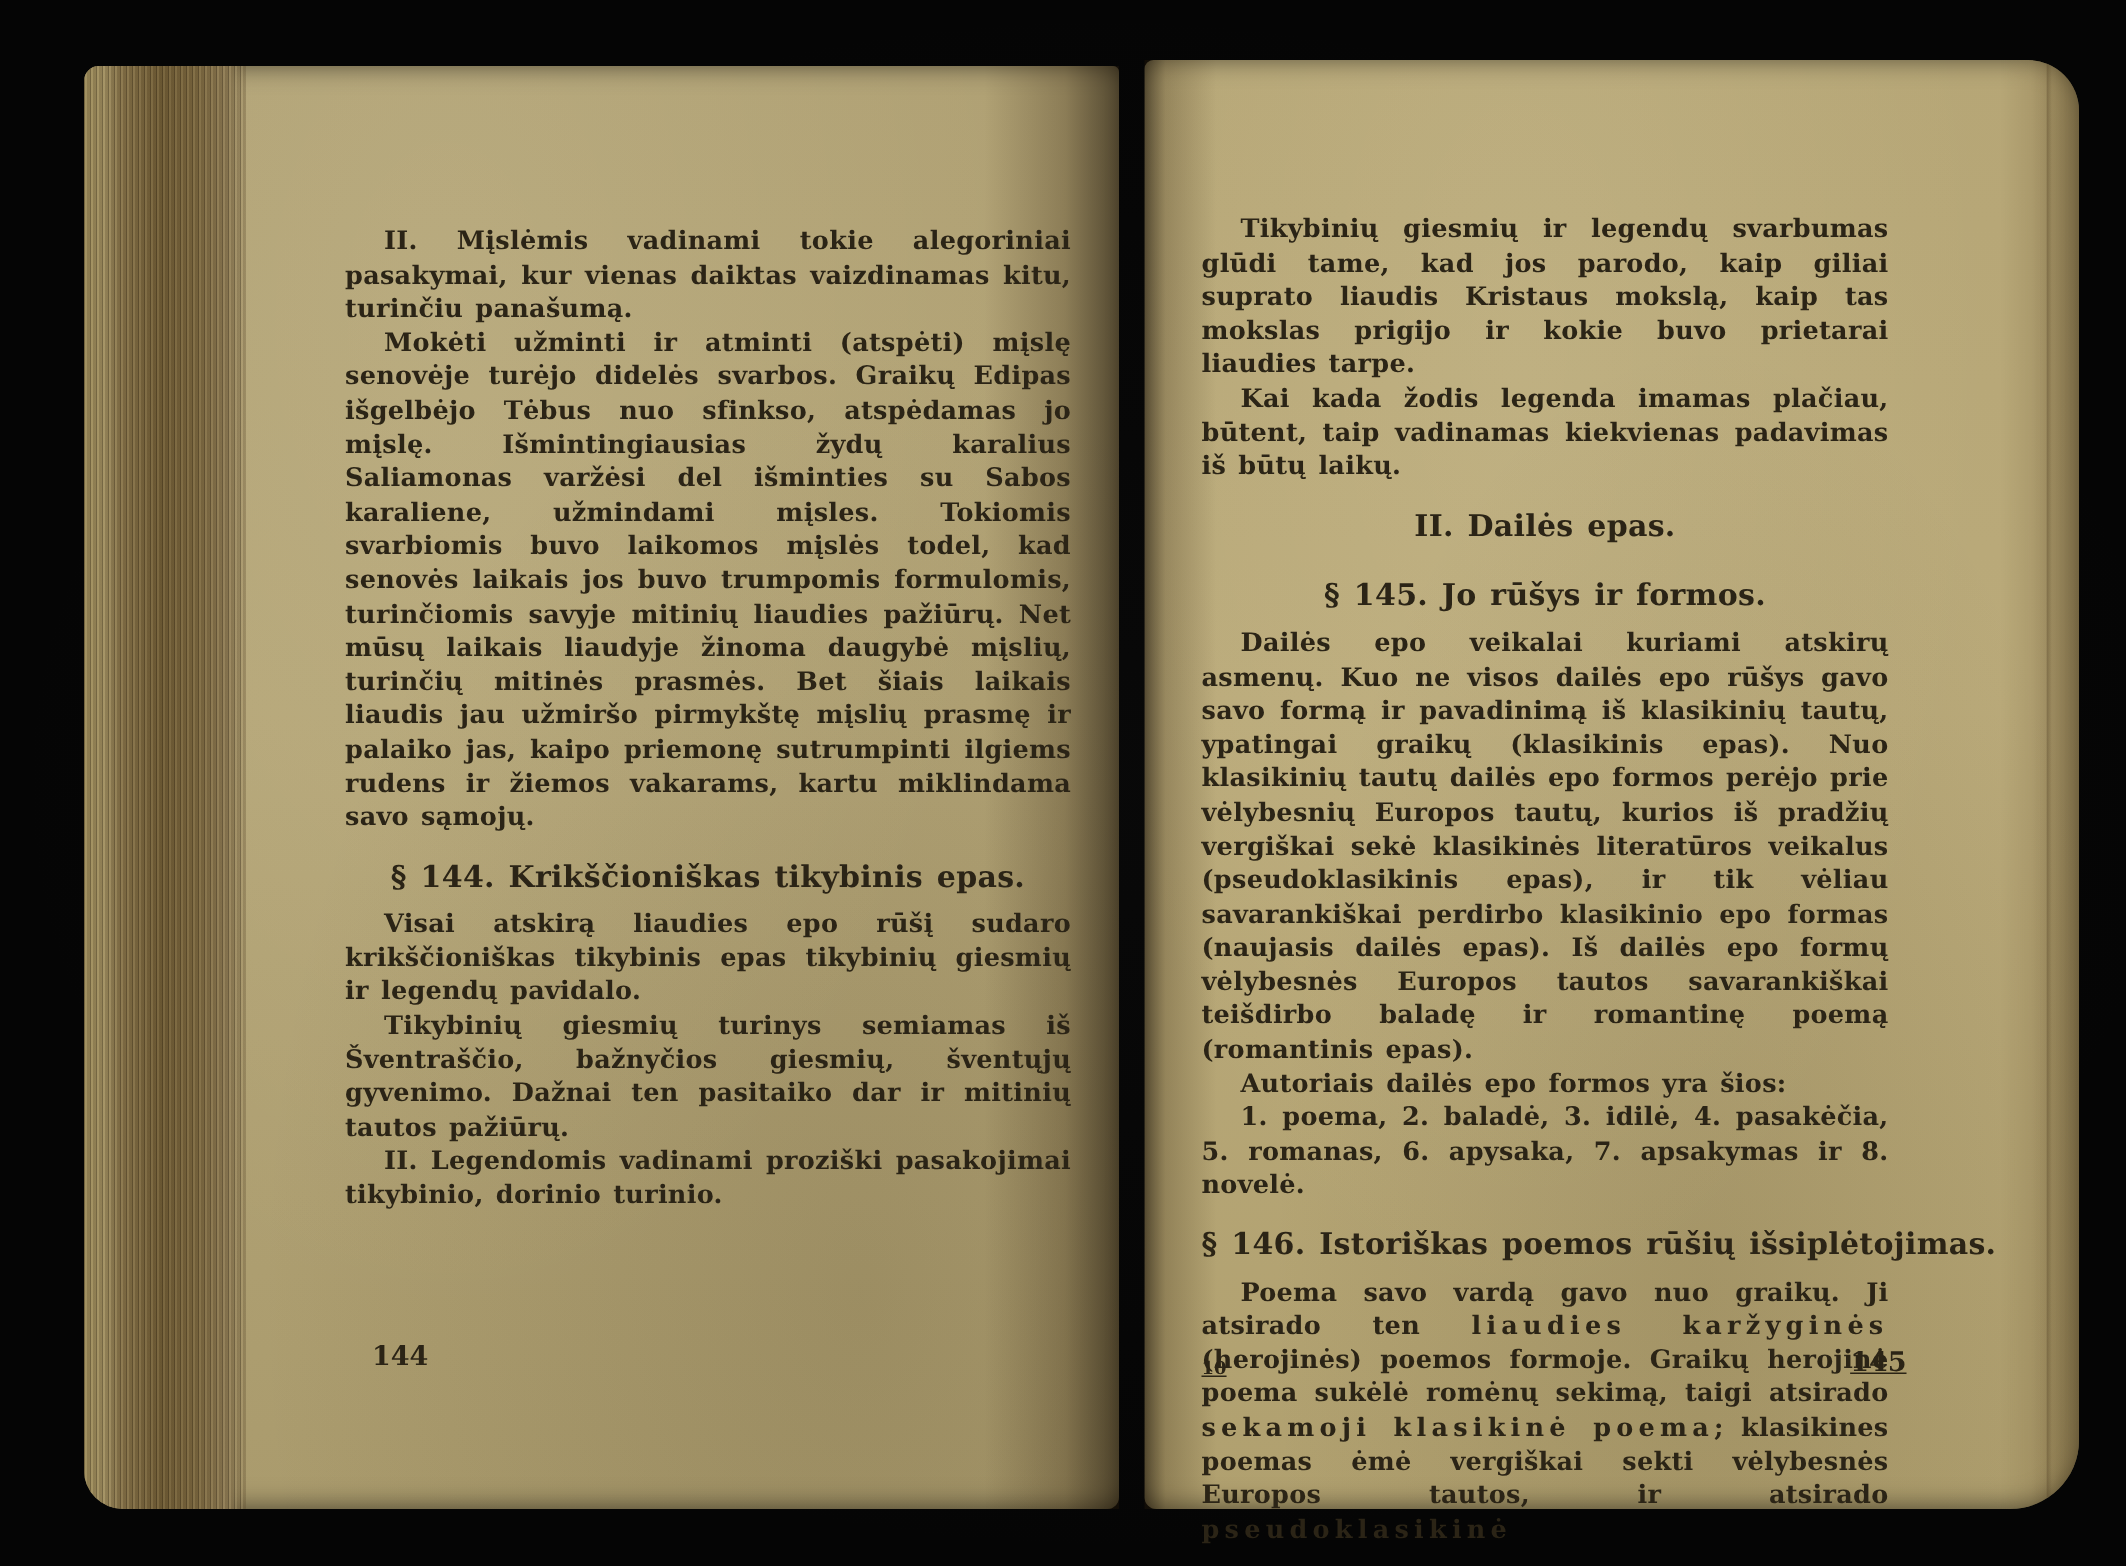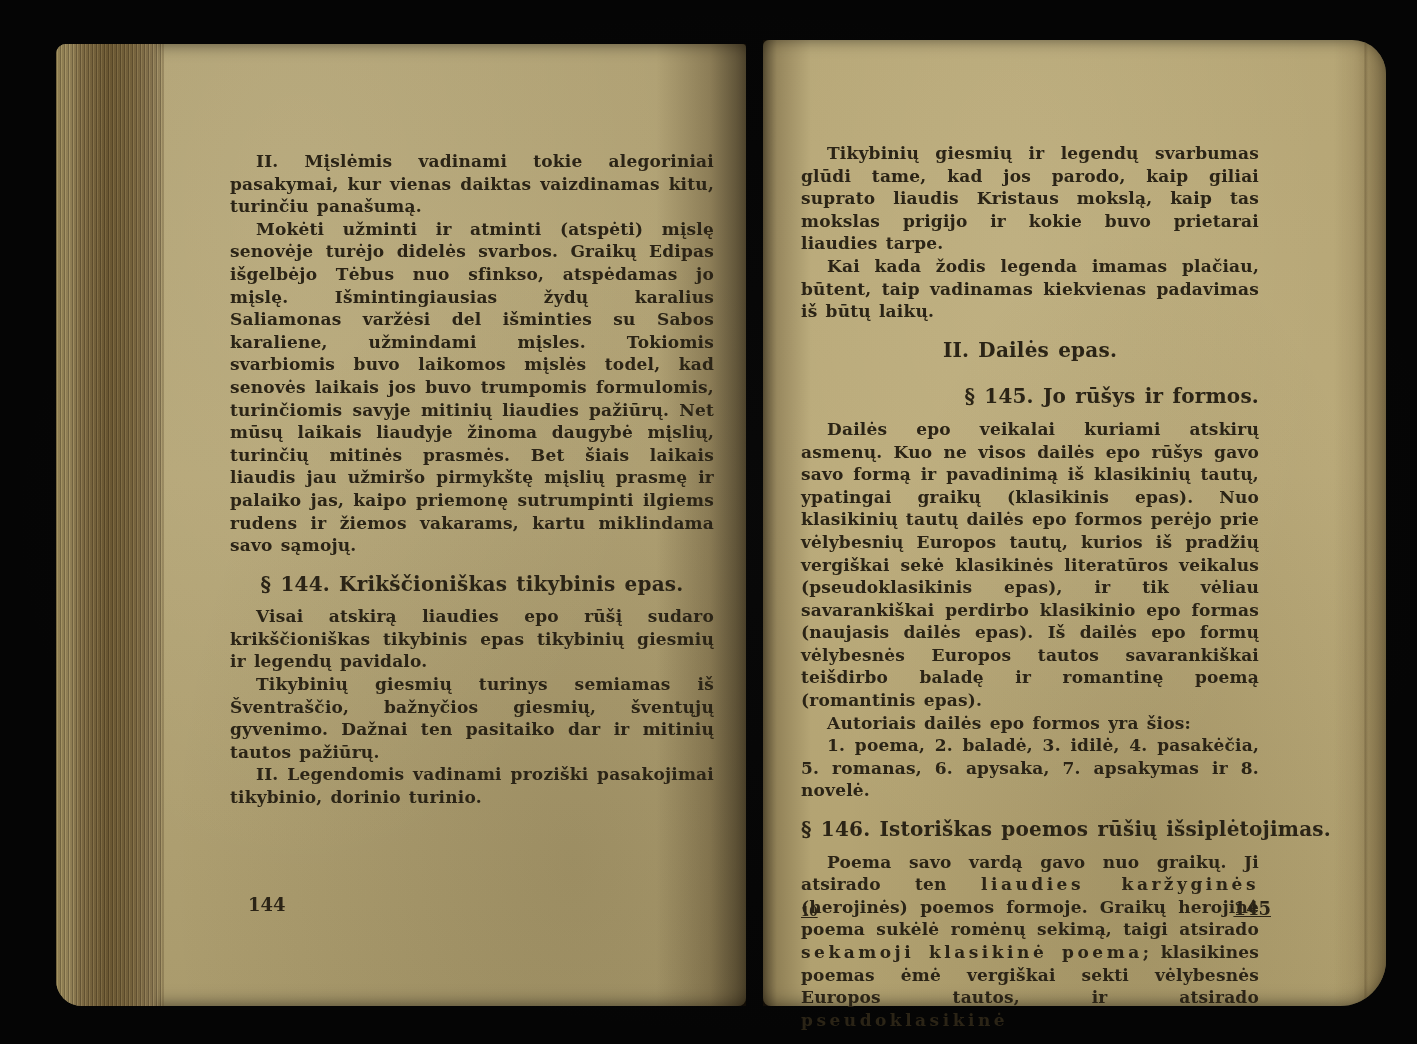--- a/index.html
+++ b/index.html
@@ -94,21 +94,21 @@
   .text-block-left { left: 174px; top: 106px; width: 484px; }
   .text-block-right { left: 38px; top: 102px; width: 458px; }
   .para { margin: 0; text-indent: 26px; }
   .heading {
     text-align: center;
     text-indent: 0;
     font-size: 20px;
     margin: 16px 0 10px 0;
     white-space: nowrap;
   }
-  .heading.sub { margin-top: 24px; text-align: right; }
+  .heading.sub { margin-top: 24px; }
   .em { letter-spacing: 3.5px; }
   .footer-left {
     position: absolute; left: 176px; top: 850px;
     font-size: 17px; font-weight: 700; margin-left: 16px;
   }
   .footer-right {
     position: absolute; left: 38px; top: 858px; width: 470px;
     display: flex; justify-content: space-between; align-items: flex-end; text-decoration: underline;
   }
   .footnote-mark { font-size: 12px; font-weight: 700; }

